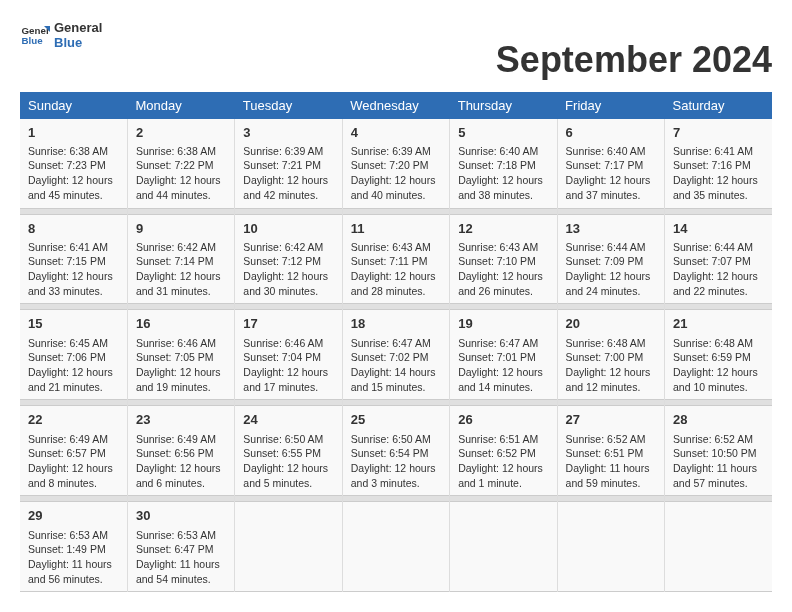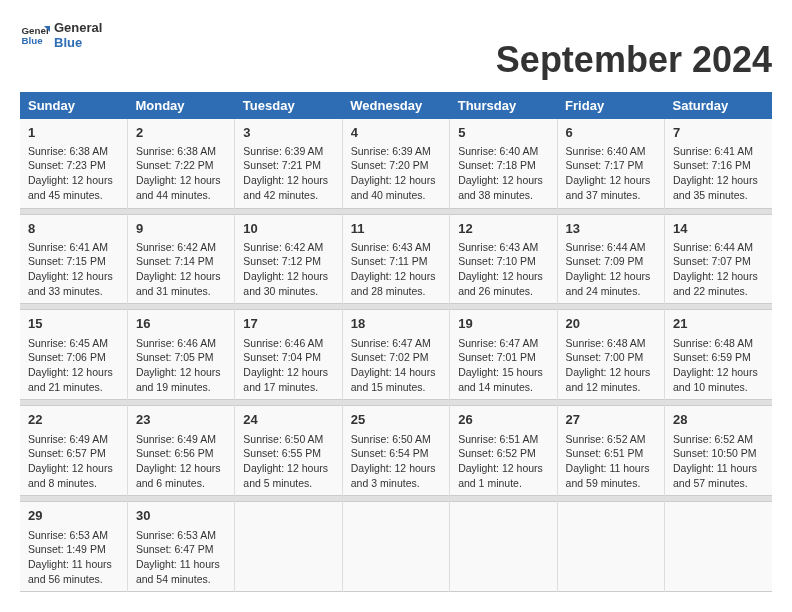--- a/index.html
+++ b/index.html
@@ -43,21 +43,21 @@
       width: 100%;
       border-collapse: collapse;
       font-size: 10.5px;
     }
     thead tr th {
       background-color: #2e6db4;
       color: #fff;
       padding: 6px 8px;
       text-align: left;
       font-size: 13px;
-      font-weight: bold;
+      font-weight: normal;
     }
     tbody tr {
       border-bottom: 1px solid #ccc;
     }
     tbody tr:nth-child(odd) {
       background-color: #f9f9f9;
     }
     tbody tr:nth-child(even) {
       background-color: #fff;
     }
@@ -204,21 +204,21 @@
         <span>Sunrise: 6:46 AM</span><br>
         <span>Sunset: 7:04 PM</span><br>
         <span>Daylight: 12 hours and 17 minutes.</span></td>
         <td><span class="day-num">18</span>
         <span>Sunrise: 6:47 AM</span><br>
         <span>Sunset: 7:02 PM</span><br>
         <span>Daylight: 14 hours and 15 minutes.</span></td>
         <td><span class="day-num">19</span>
         <span>Sunrise: 6:47 AM</span><br>
         <span>Sunset: 7:01 PM</span><br>
-        <span>Daylight: 15 hours and 14 minutes.</span></td>
+        <span>Daylight: 12 hours and 14 minutes.</span></td>
         <td><span class="day-num">20</span>
         <span>Sunrise: 6:48 AM</span><br>
         <span>Sunset: 7:00 PM</span><br>
         <span>Daylight: 12 hours and 12 minutes.</span></td>
         <td><span class="day-num">21</span>
         <span>Sunrise: 6:48 AM</span><br>
         <span>Sunset: 6:59 PM</span><br>
         <span>Daylight: 12 hours and 10 minutes.</span></td>
       </tr>
       <tr style="background-color: rgb(224, 224, 224);">

